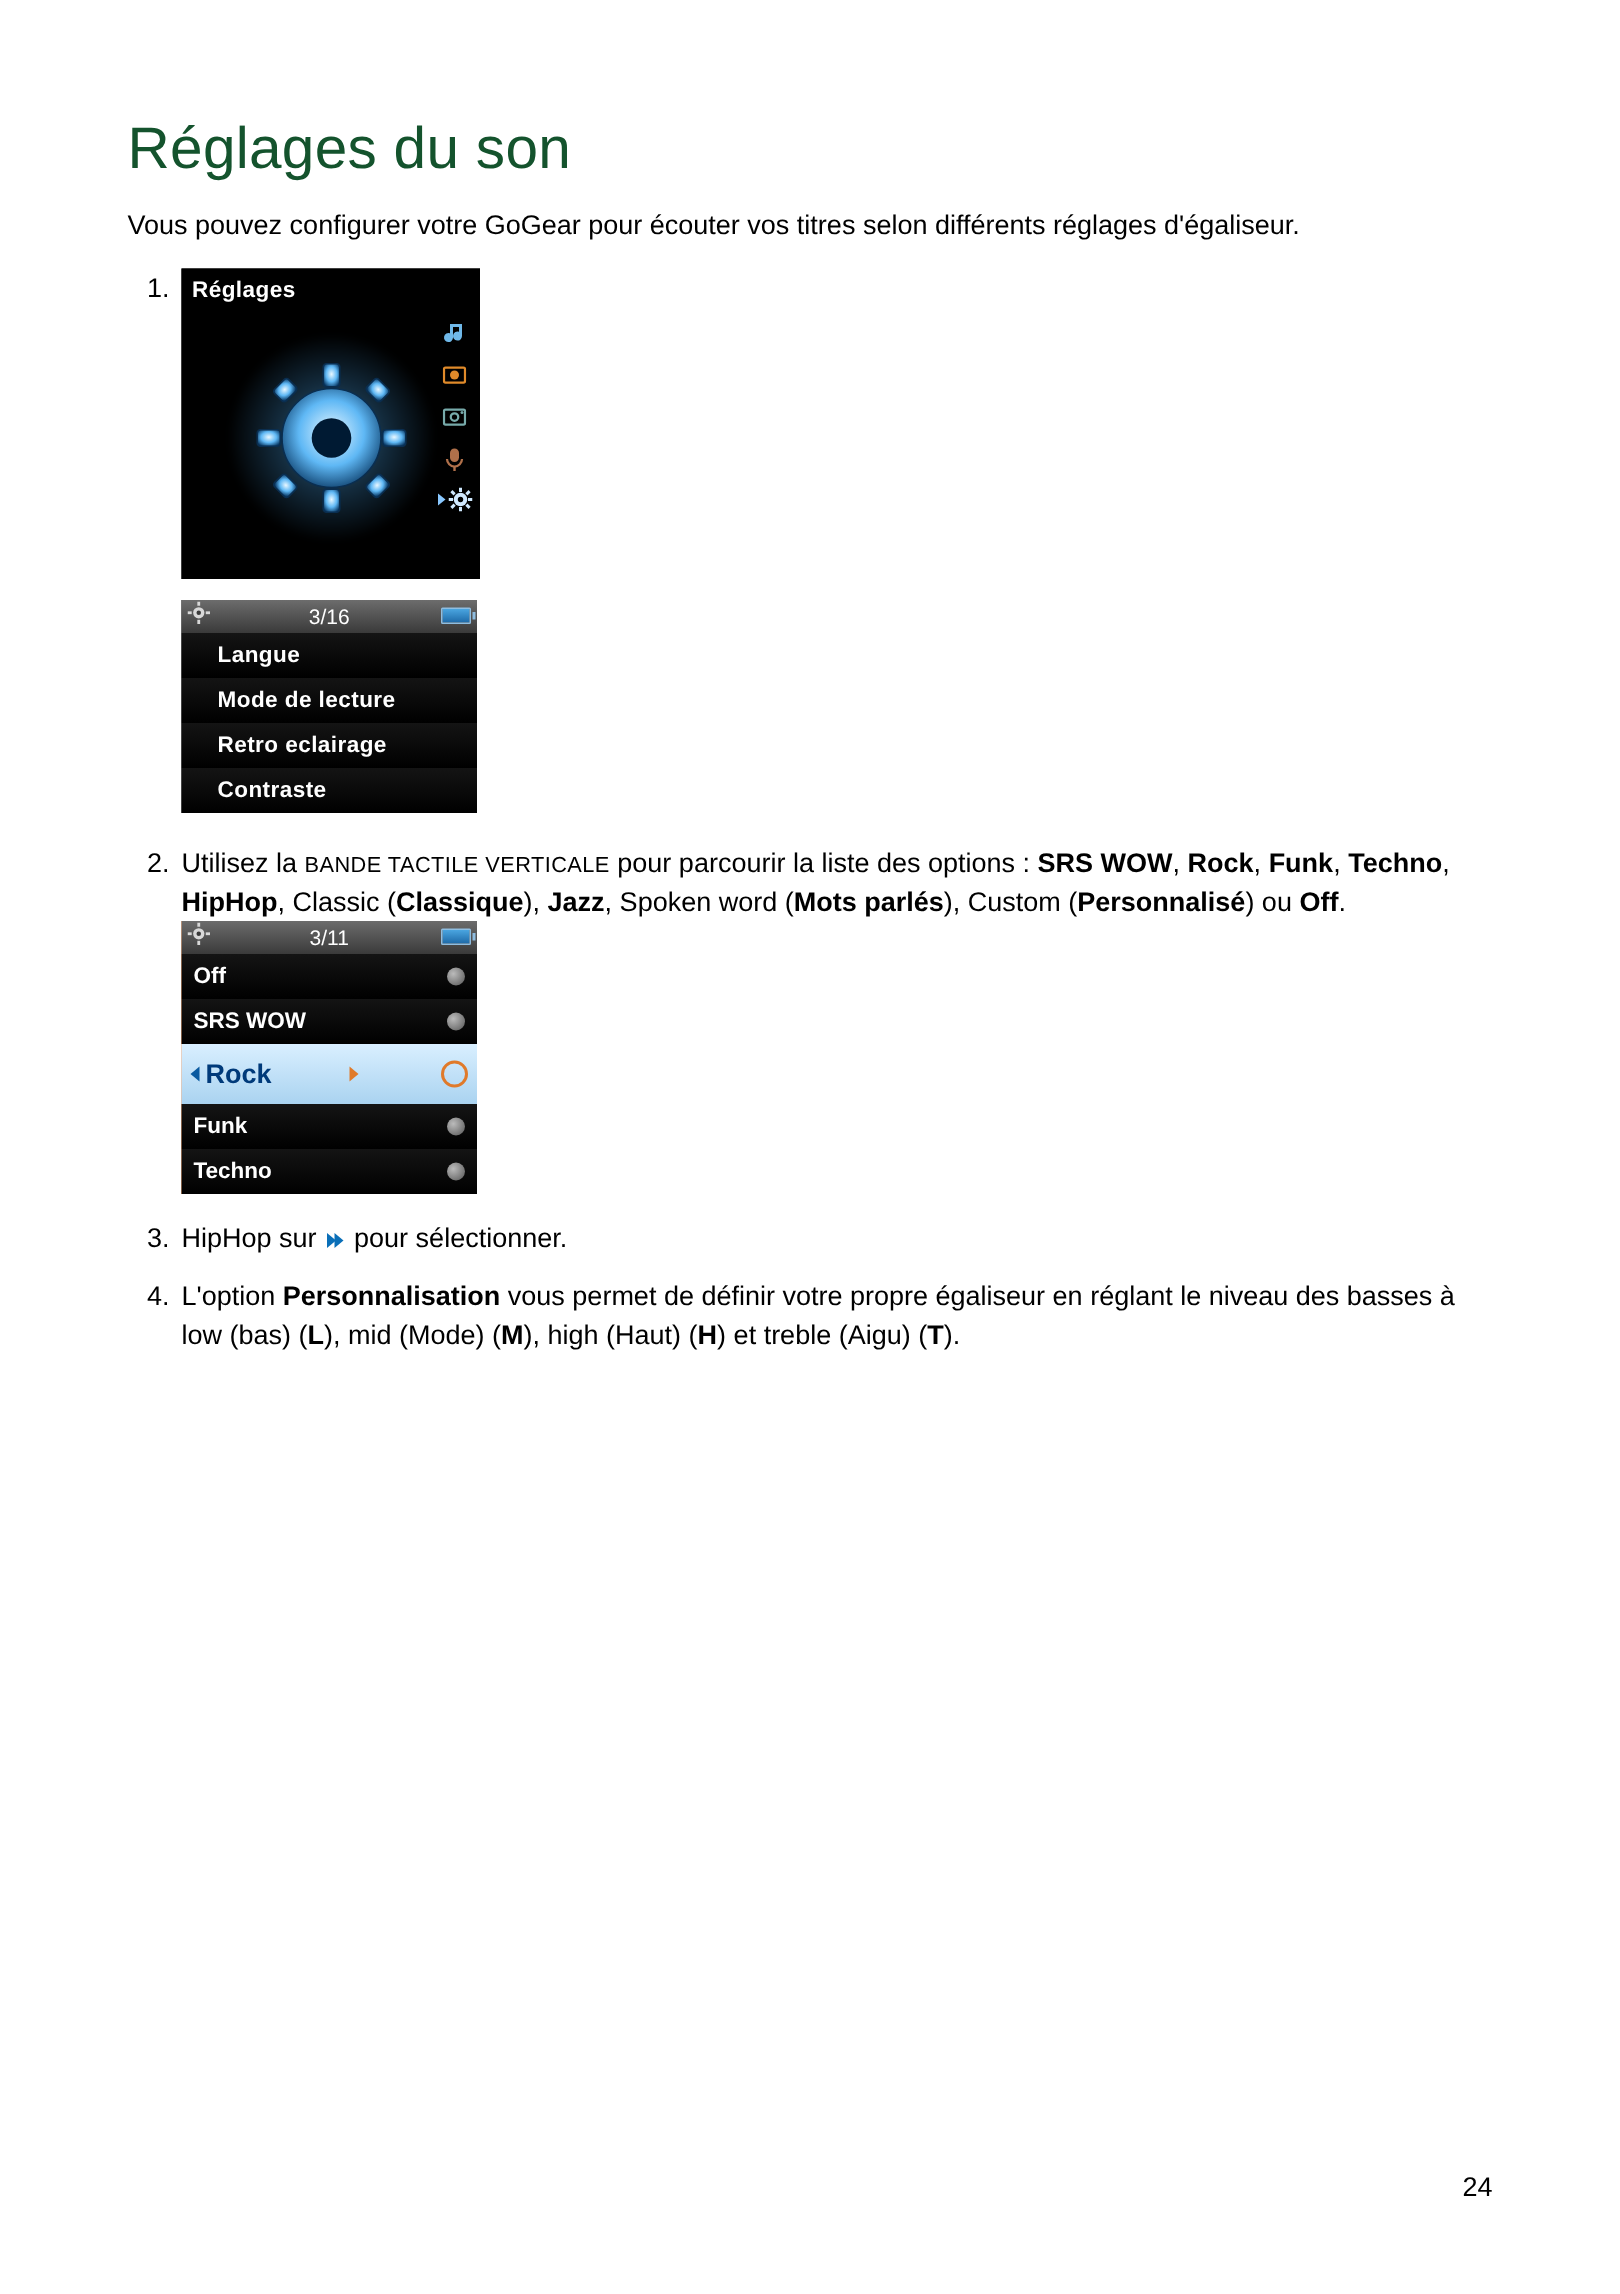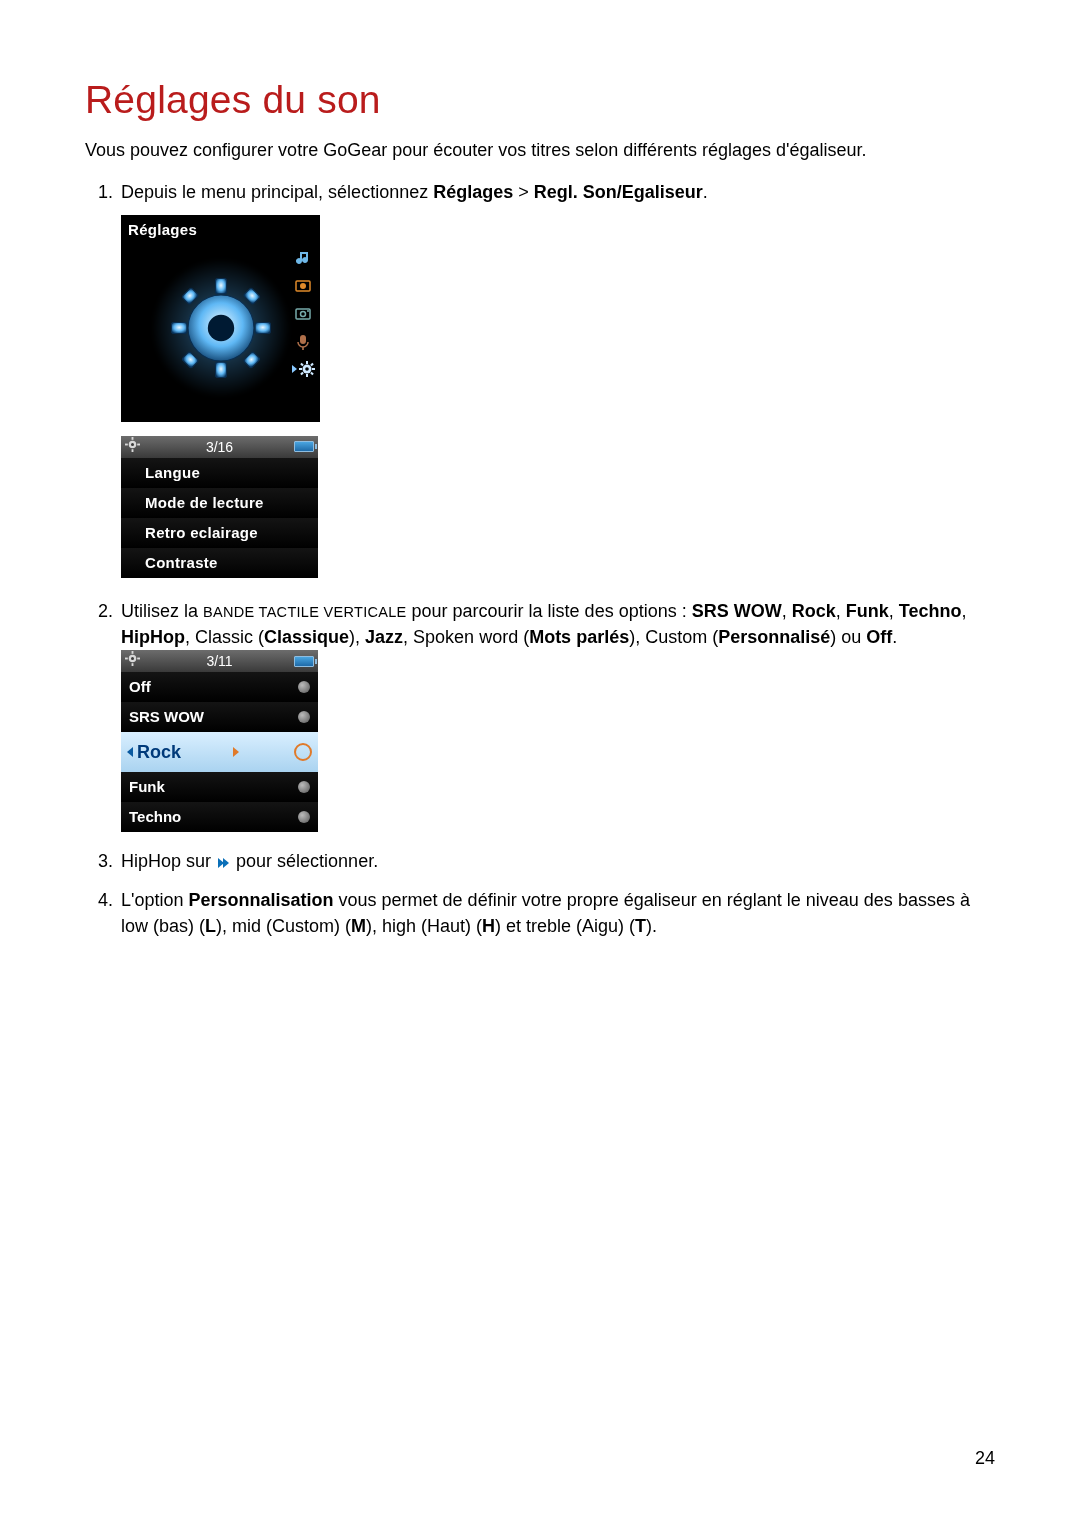--- a/index.html
+++ b/index.html
@@ -15,21 +15,21 @@
   }
   .page {
     box-sizing: border-box;
     padding: 78px 85px 0 85px;
     width: 1080px;
     height: 1529px;
     position: relative;
   }
   h1.title {
     font-weight: 400;
-    color: #b91c1c;
+    color: #14532d;
     font-size: 39px;
     margin: 0 0 18px 0;
     letter-spacing: .2px;
   }
   .intro {
     font-size: 18px;
     margin: 0 0 18px 0;
   }
   ol.steps {
     list-style: none;
@@ -173,23 +173,20 @@
 <body>
 <div class="page">
 
 <h1 class="title">Réglages du son</h1>
 
 <p class="intro">Vous pouvez configurer votre GoGear pour écouter vos titres selon différents réglages d'égaliseur.</p>
 
 <ol class="steps">
 
   <li>
-    <span>
-      <span>Depuis le menu principal, sélectionnez </span><span class="b">Réglages</span><span> &gt; </span><span class="b">Regl. Son/Egaliseur</span><span>.</span>
-    </span>
 
     
     <div class="device">
       <div class="dev-title">Réglages</div>
       <div class="dev-body">
         <div class="gear-glow">
           <div class="glow"></div>
           <svg width="110" height="110" viewBox="0 0 100 100">
             <defs>
               <radialGradient id="gg" cx="50%" cy="45%" r="60%">
@@ -339,19 +336,19 @@
             <span class="dc-dot"></span>
           </div>
     </div>
   </li>
 
   <li>
     <span>HipHop sur </span><span class="ffwd-inline"><span></span><span></span></span><span> pour sélectionner.</span>
   </li>
 
   <li>
-    <span>L'option </span><span class="b">Personnalisation</span><span> vous permet de définir votre propre égaliseur en réglant le niveau des basses à low (bas) (</span><span class="b">L</span><span>), mid (Custom) (</span><span class="b">M</span><span>), high (Haut) (</span><span class="b">H</span><span>) et treble (Aigu) (</span><span class="b">T</span><span>).</span>
+    <span>L'option </span><span class="b">Personnalisation</span><span> vous permet de définir votre propre égaliseur en réglant le niveau des basses à low (bas) (</span><span class="b">L</span><span>), mid (Mode) (</span><span class="b">M</span><span>), high (Haut) (</span><span class="b">H</span><span>) et treble (Aigu) (</span><span class="b">T</span><span>).</span>
   </li>
 </ol>
 
 <div class="pagenum">24</div>
 
 </div>
 
 </body></html>

